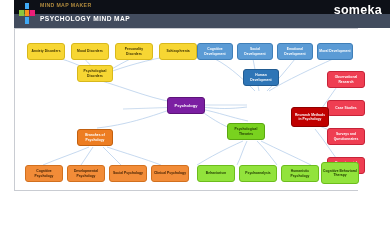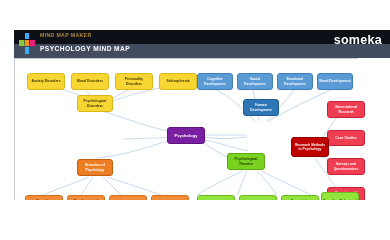--- a/index.html
+++ b/index.html
@@ -13,21 +13,20 @@
     overflow: hidden;
     font-family: "Liberation Sans", sans-serif;
   }
 
   #app {
     position: relative;
     width: 390px;
     height: 200px;
     background: #ffffff;
     overflow: hidden;
-    margin-top: 30px;
   }
 
   
   .header {
     position: absolute;
     left: 14px;
     top: 0;
     width: 376px;
     height: 28px;
     background: #0d1017;

